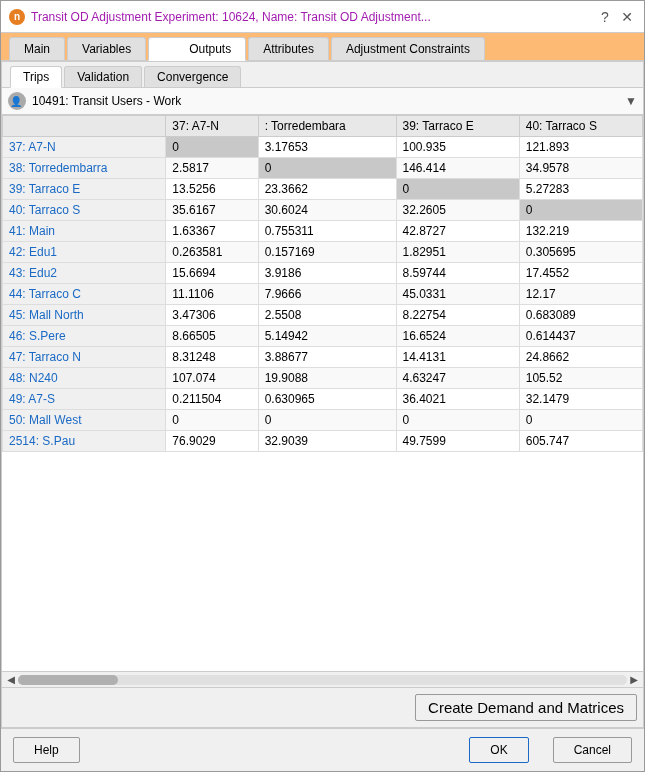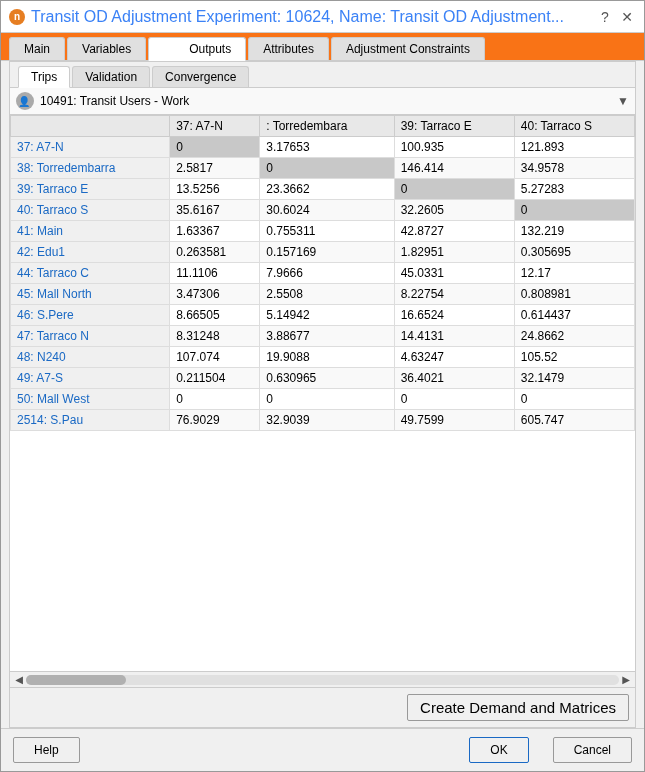--- a/index.html
+++ b/index.html
@@ -39,22 +39,22 @@
       display: flex;
       align-items: center;
       justify-content: center;
       color: white;
       font-size: 10px;
       font-weight: bold;
       flex-shrink: 0;
     }
     .title-text {
       flex: 1;
-      font-size: 16px;
-      color: #3b82f6;
+      font-size: 12px;
+      color: #a21caf;
       white-space: nowrap;
       overflow: hidden;
       text-overflow: ellipsis;
     }
     .title-buttons {
       display: flex;
       gap: 4px;
       align-items: center;
     }
     .title-btn {
@@ -64,21 +64,21 @@
       border: none;
       cursor: pointer;
       font-size: 14px;
       color: #555;
       display: flex;
       align-items: center;
       justify-content: center;
     }
 
     .tab-bar-main {
-      background: #f97316;
+      background: #fdba74;
       border-bottom: 1px solid #ccc;
       display: flex;
       padding: 4px 8px 0;
       gap: 2px;
     }
     .tab-main {
       padding: 4px 14px;
       border: 1px solid #ccc;
       border-bottom: none;
       background: #e0e0e0;
@@ -91,21 +91,21 @@
       border-bottom: 1px solid #fff;
       margin-bottom: -1px;
       z-index: 1;
       padding-left: 40px;
     }
 
     .content-area {
       flex: 1;
       background: #fff;
       border: 1px solid #ccc;
-      margin: 0 8px;
+      margin: 0 0;
       display: flex;
       flex-direction: column;
       overflow: hidden;
     }
 
     .tab-bar-sub {
       background: #f0f0f0;
       border-bottom: 1px solid #ccc;
       display: flex;
       padding: 4px 8px 0;
@@ -355,32 +355,39 @@
               <td>132.219</td>
             </tr>
             <tr>
               <td class="row-header">42: Edu1</td>
               <td>0.263581</td>
               <td>0.157169</td>
               <td>1.82951</td>
               <td>0.305695</td>
             </tr>
             <tr>
+              <td class="row-header">43: Edu2</td>
+              <td>15.6694</td>
+              <td>3.9186</td>
+              <td>8.59744</td>
+              <td>17.4552</td>
+            </tr>
+            <tr>
               <td class="row-header">44: Tarraco C</td>
               <td>11.1106</td>
               <td>7.9666</td>
               <td>45.0331</td>
               <td>12.17</td>
             </tr>
             <tr>
               <td class="row-header">45: Mall North</td>
               <td>3.47306</td>
               <td>2.5508</td>
               <td>8.22754</td>
-              <td>0.808981</td>
+              <td>0.683089</td>
             </tr>
             <tr>
               <td class="row-header">46: S.Pere</td>
               <td>8.66505</td>
               <td>5.14942</td>
               <td>16.6524</td>
               <td>0.614437</td>
             </tr>
             <tr>
               <td class="row-header">47: Tarraco N</td>

